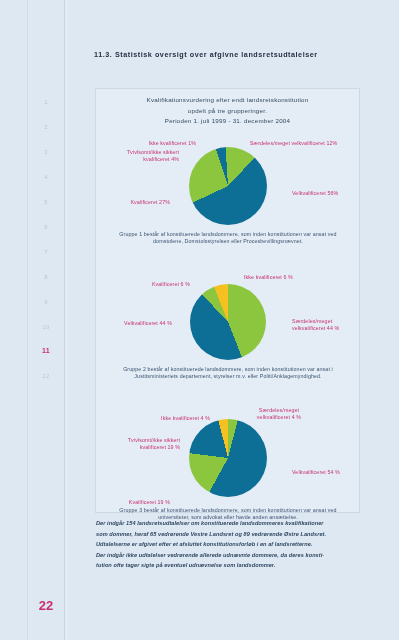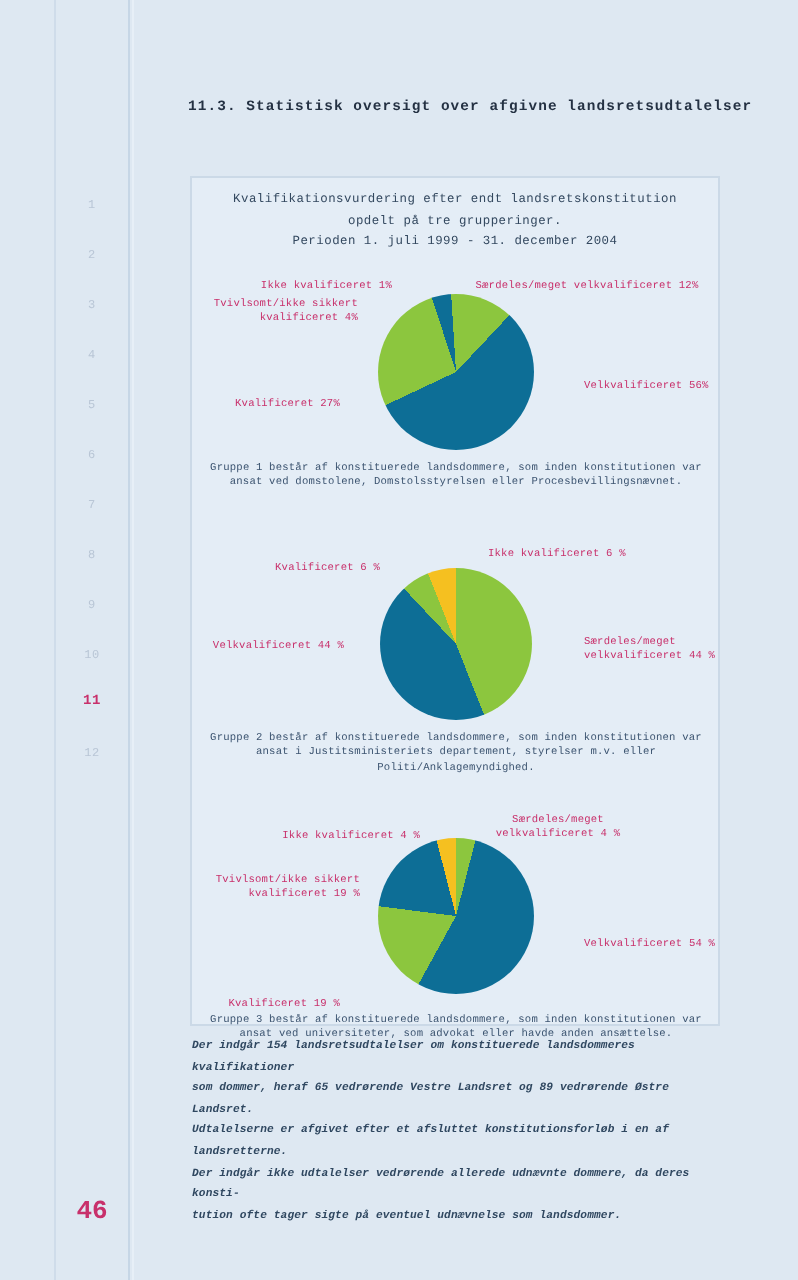--- a/index.html
+++ b/index.html
@@ -1,15 +1,15 @@
 <!DOCTYPE html>
 <html><head>
 <meta charset="utf-8">
 <style>
-  * { box-sizing: border-box; font-family: Liberation Mono, monospace; }
+  * { box-sizing: border-box; }
   html, body { margin:0; padding:0; }
   body {
     width:399px; height:640px;
     background:#dee8f2;
     font-family:"Liberation Sans", sans-serif;
     overflow:hidden;
     position:relative;
   }
 
   
@@ -95,21 +95,21 @@
   <div class="sidebar-num" style="top:199px">5</div>
   <div class="sidebar-num" style="top:224px">6</div>
   <div class="sidebar-num" style="top:249px">7</div>
   <div class="sidebar-num" style="top:274px">8</div>
   <div class="sidebar-num" style="top:299px">9</div>
   <div class="sidebar-num" style="top:324px">10</div>
   <div class="sidebar-num active" style="top:347px">11</div>
   <div class="sidebar-num" style="top:373px">12</div>
 </div>
 
-<div class="page-number">46</div>
+<div class="page-number">22</div>
 
 <div class="section-title">11.3. Statistisk oversigt over afgivne landsretsudtalelser</div>
 
 <div class="panel">
 
   <div class="panel-head">
     <div>Kvalifikationsvurdering efter endt landsretskonstitution</div>
     <div>opdelt på tre grupperinger.</div>
     <div>Perioden 1. juli 1999 - 31. december 2004</div>
   </div>

